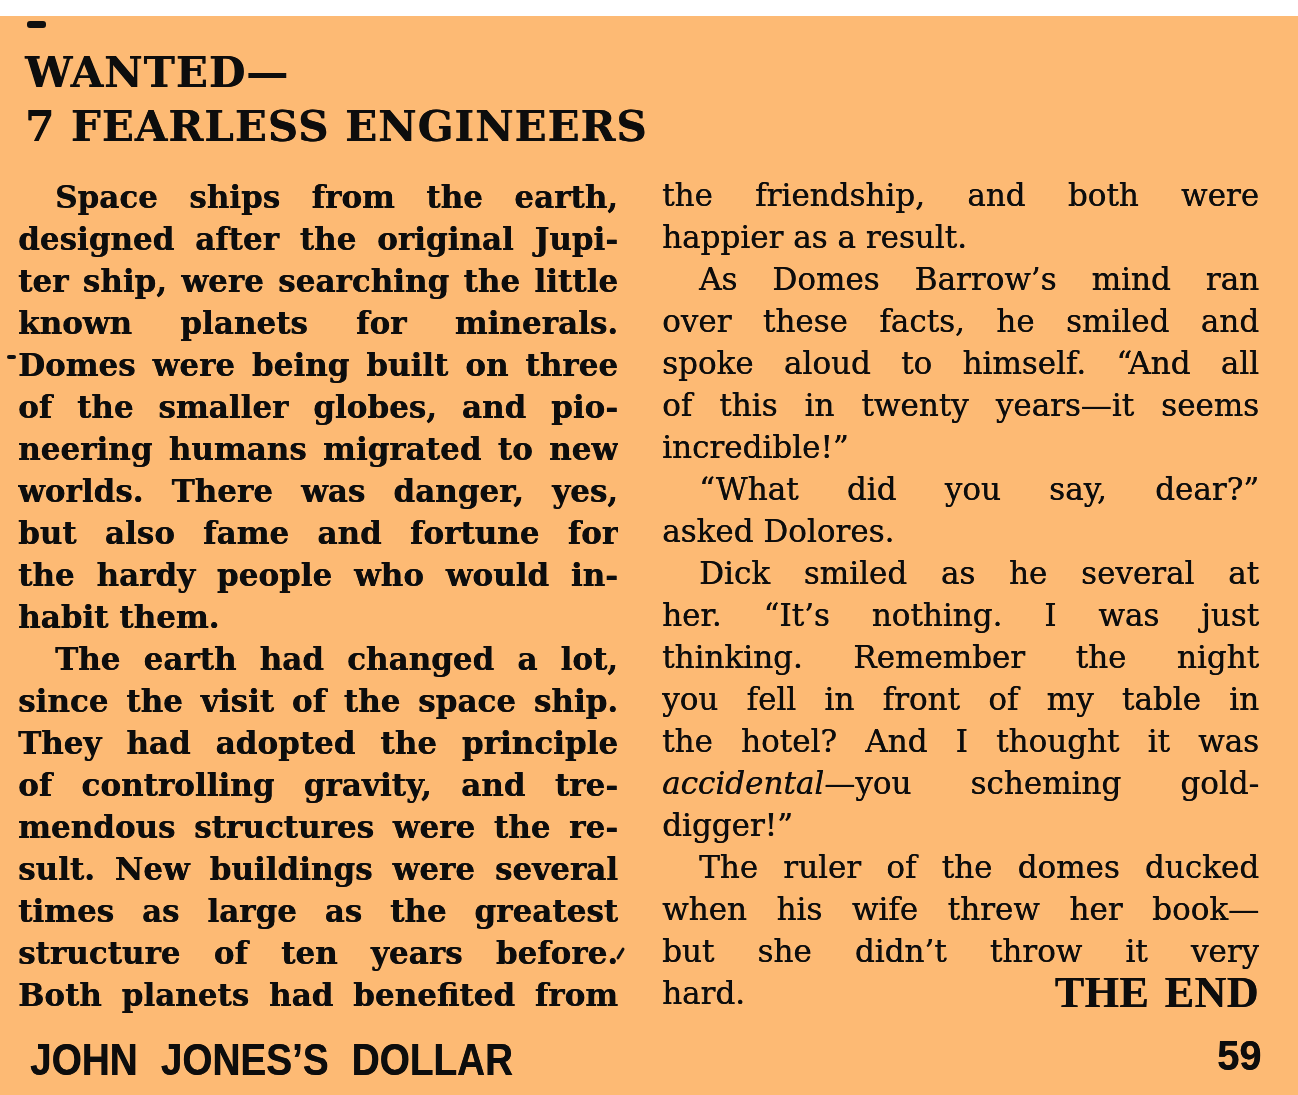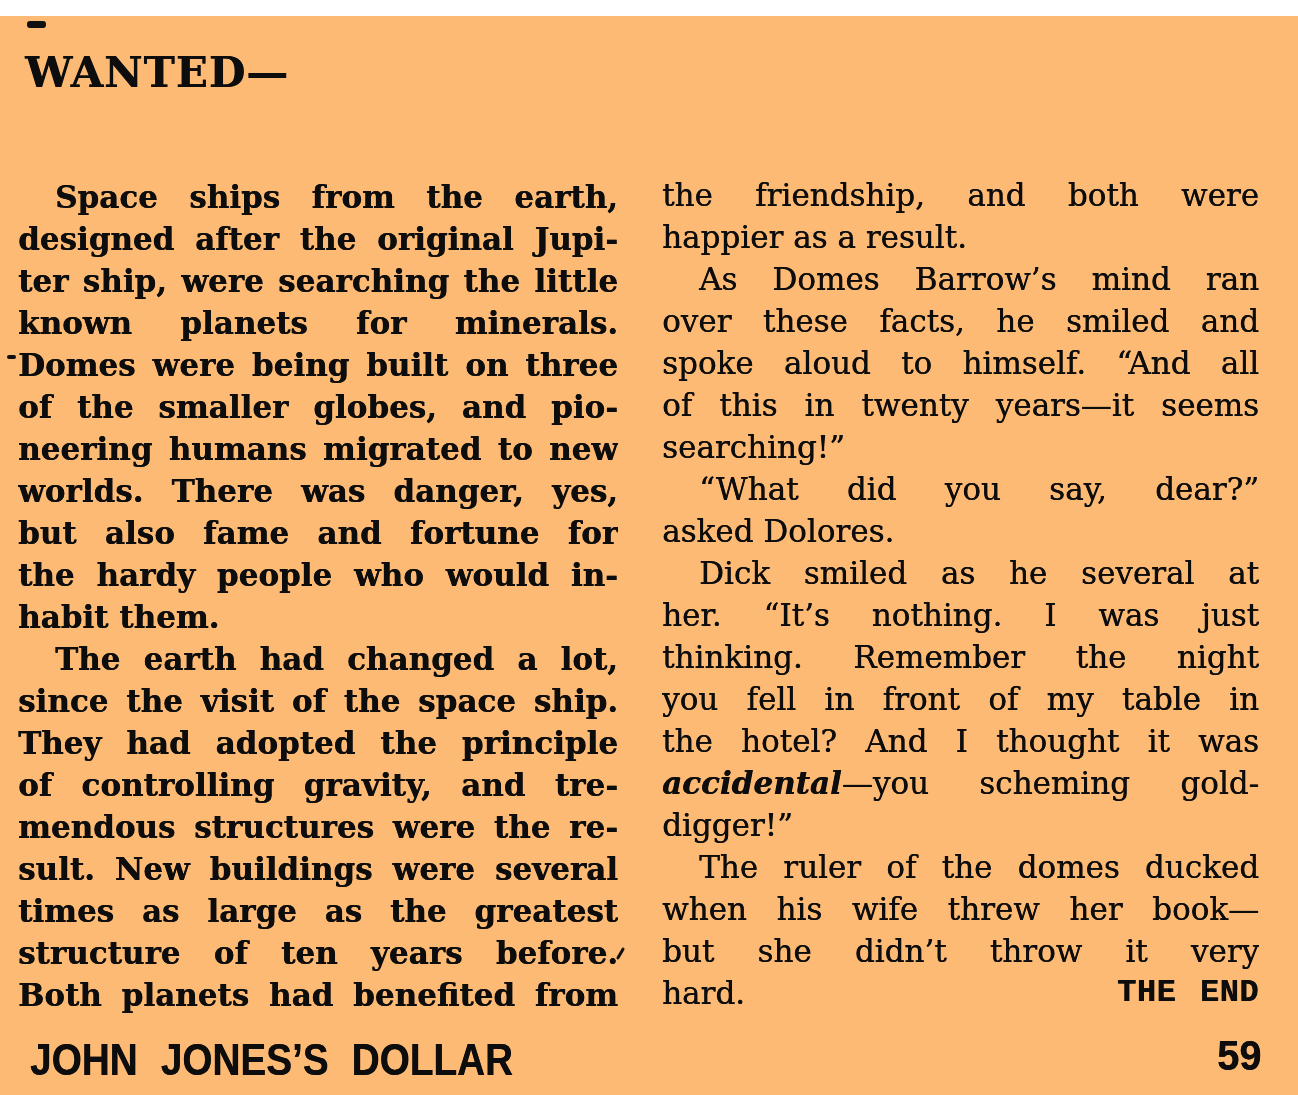--- a/index.html
+++ b/index.html
@@ -32,32 +32,32 @@
     top: 160px;
     font-size: 31px;
     line-height: 42px;
   }
   .col-left  { left: 18px;  width: 600px; font-weight: bold; }
   .col-right { left: 662px; width: 597px; top: 158px; }
 
   .line { height: 42px; overflow: hidden; white-space: nowrap; }
   .line.jl { white-space: normal; text-align: justify; text-align-last: justify; }
   .line.ind { text-indent: 37px; }
-  .line i { font-style: italic; font-weight: bold; }
+  .line i { font-style: italic; }
 
   .line.endline {
     display: flex;
     justify-content: space-between;
     align-items: flex-start;
     white-space: nowrap;
   }
   .the-end {
-    font-family: Liberation Mono, monospace;
+    font-family: Liberation Serif, serif;
     font-weight: 700;
-    font-size: 32px;
+    font-size: 44px;
     letter-spacing: 0.5px;
     word-spacing: 4px;
     text-shadow: 0.4px 0.4px 0 #0d0d0d;
   }
 
   .footer-title {
     position: absolute;
     left: 30px;
     top: 1018px;
     font-family: "Liberation Sans", sans-serif;
@@ -92,20 +92,21 @@
 </head>
 <body>
 
 <div class="page" style="background: #fdba74; color: rgb(13, 13, 13); margin-top: 16px;">
   <div class="artifact a1"></div>
   <div class="artifact a2"></div>
   <div class="artifact a3"></div>
 
   <h1 class="heading">
     <span class="hl">WANTED—</span>
+    <span class="hl">7 FEARLESS ENGINEERS</span>
   </h1>
 
   <div class="col col-left" id="col-left">
       <div class="line jl ind"><span>Space ships from the earth,</span></div>
       <div class="line jl"><span>designed after the original Jupi-</span></div>
       <div class="line jl"><span>ter ship, were searching the little</span></div>
       <div class="line jl"><span>known planets for minerals.</span></div>
       <div class="line jl"><span>Domes were being built on three</span></div>
       <div class="line jl"><span>of the smaller globes, and pio-</span></div>
       <div class="line jl"><span>neering humans migrated to new</span></div>
@@ -123,21 +124,21 @@
       <div class="line jl"><span>structure of ten years before.</span></div>
       <div class="line jl"><span>Both planets had benefited from</span></div>
     </div>
   <div class="col col-right" id="col-right">
       <div class="line jl"><span>the friendship, and both were</span></div>
       <div class="line"><span>happier as a result.</span></div>
       <div class="line jl ind"><span>As Domes Barrow’s mind ran</span></div>
       <div class="line jl"><span>over these facts, he smiled and</span></div>
       <div class="line jl"><span>spoke aloud to himself. “And all</span></div>
       <div class="line jl"><span>of this in twenty years—it seems</span></div>
-      <div class="line"><span>searching!”</span></div>
+      <div class="line"><span>incredible!”</span></div>
       <div class="line jl ind"><span>“What did you say, dear?”</span></div>
       <div class="line"><span>asked Dolores.</span></div>
       <div class="line jl ind"><span>Dick smiled as he several at</span></div>
       <div class="line jl"><span>her. “It’s nothing. I was just</span></div>
       <div class="line jl"><span>thinking. Remember the night</span></div>
       <div class="line jl"><span>you fell in front of my table in</span></div>
       <div class="line jl"><span>the hotel? And I thought it was</span></div>
       <div class="line jl"><i>accidental</i><span>—you scheming gold-</span></div>
       <div class="line"><span>digger!”</span></div>
       <div class="line jl ind"><span>The ruler of the domes ducked</span></div>

